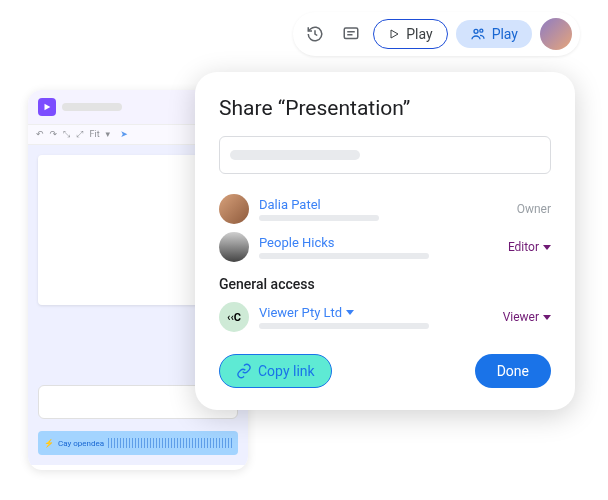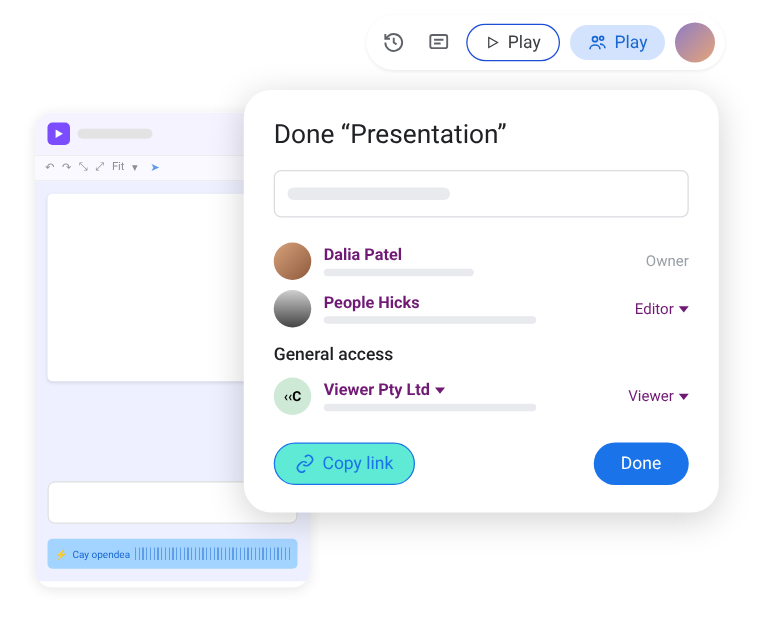--- a/index.html
+++ b/index.html
@@ -180,21 +180,21 @@
     flex-shrink: 0;
   }
   .avatar-dalia { background: linear-gradient(135deg,#d7a17b,#8e5a3c); }
   .avatar-greg { background: linear-gradient(180deg,#cfcfcf,#444); }
   .avatar-cymbal {
     background: #ceead6;
     display: flex; align-items: center; justify-content: center;
     font-size: 11px; font-weight: 700; color: #000;
   }
   .person-info { flex: 1; display: flex; flex-direction: column; gap: 3px; }
-  .person-name { font-size: 13px; color: #701a75; display: flex; align-items: center; gap: 4px; font-weight: bold; }
+  .person-name { font-size: 13px; color: #3b82f6; display: flex; align-items: center; gap: 4px; }
   .person-sub  { width: 120px; height: 6px; background: #e8eaed; border-radius: 3px; }
   .person-sub.wide { width: 170px; }
   .role-label {
     font-size: 12px;
     color: #701a75;
     display: flex; align-items: center; gap: 4px;
     cursor: pointer;
   }
   .role-label.owner { color: #9aa0a6; cursor: default; }
   .general-section { margin-top: 14px; }
@@ -294,21 +294,21 @@
     <div class="doc-comment-box"></div>
     <div class="doc-audio">
       <span>⚡</span>
       <span>Cay opendea</span>
       <div class="wave"></div>
     </div>
   </div>
 </div>
 
 <div class="share-dialog">
-  <div class="share-title">Done “Presentation”</div>
+  <div class="share-title">Share “Presentation”</div>
 
   <div class="people-input">
     <div class="input-placeholder"></div>
   </div>
 
 
   <div class="person-row">
     <div class="person-avatar avatar-dalia"></div>
     <div class="person-info">
       <div class="person-name">Dalia Patel</div>

